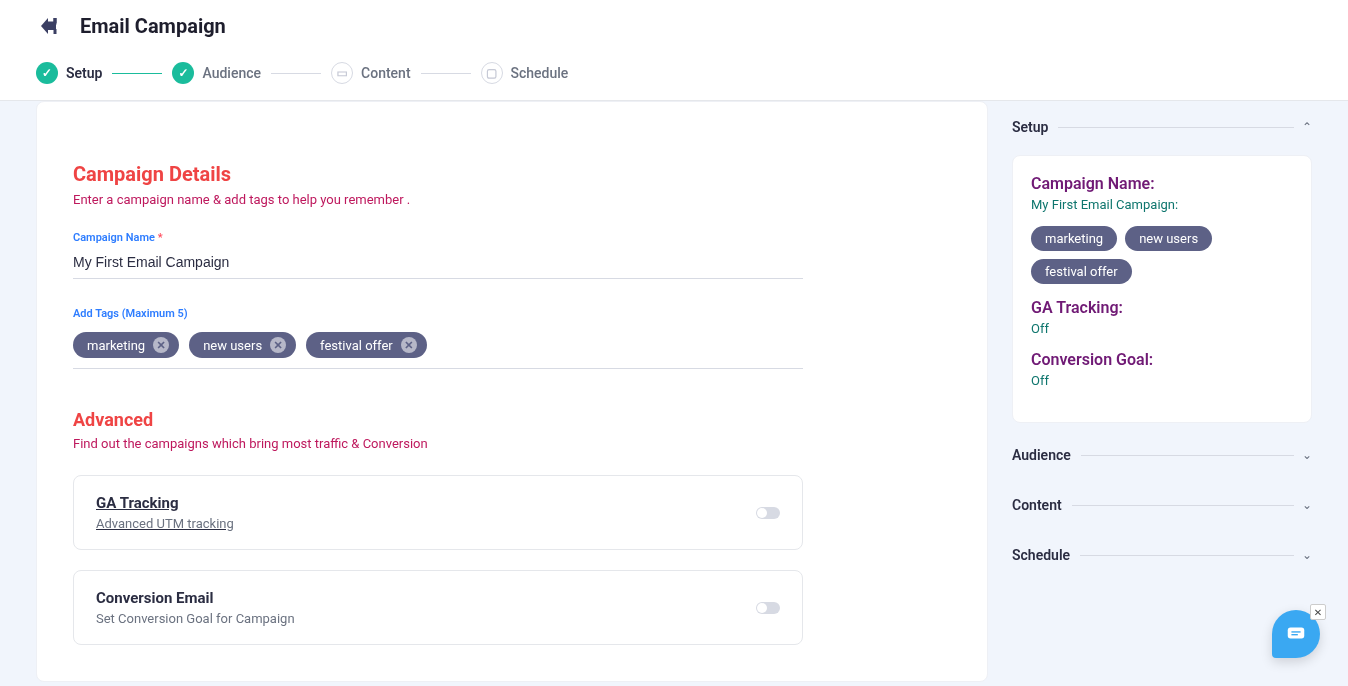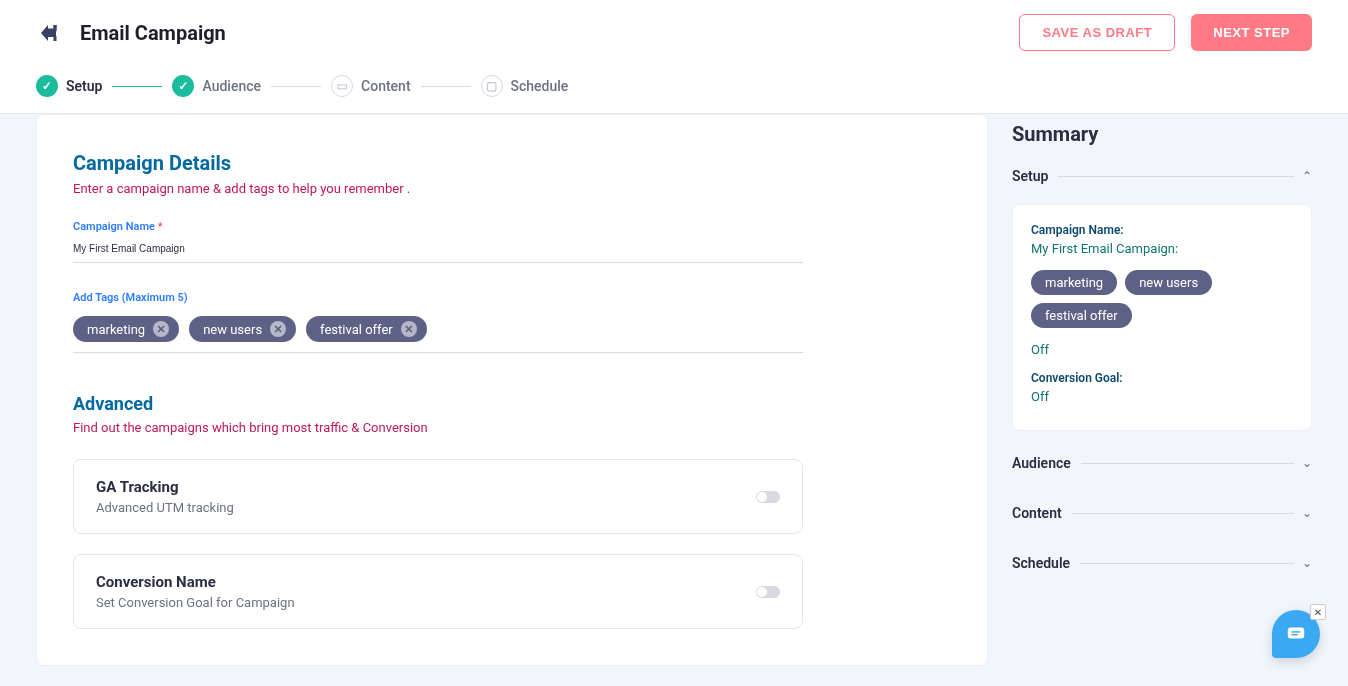--- a/index.html
+++ b/index.html
@@ -119,41 +119,42 @@
     background: #fff;
     border-radius: 8px;
     border: 1px solid #eef0f5;
     flex: 1;
     padding: 36px;
     margin-top: 0;
   }
   .section-title {
     font-size: 20px;
     font-weight: 700;
-    color: #0369a1;
+    color: #ef4444;
     margin-bottom: 6px;
+    margin-top: 24px;
   }
   .section-sub {
     font-size: 13px;
     color: #be185d;
     margin-bottom: 24px;
   }
   .field-label {
     font-size: 11px;
     font-weight: 600;
     color: #2e7dff;
     margin-bottom: 4px;
   }
   .req { color: #ff4d5e; }
   .text-input {
     width: 100%;
     border: none;
     border-bottom: 1px solid #d7dae3;
     padding: 6px 0 8px;
-    font-size: 10px;
+    font-size: 14px;
     color: #2b2d42;
     outline: none;
     background: transparent;
   }
   .chips-row {
     display: flex;
     gap: 10px;
     flex-wrap: wrap;
     padding: 8px 0 10px;
     border-bottom: 1px solid #d7dae3;
@@ -267,25 +268,25 @@
     background: #fff;
     border: 1px solid #eef0f5;
     border-radius: 8px;
     padding: 18px;
     margin-top: 10px;
     margin-bottom: 14px;
   }
   .sum-row {
     margin-bottom: 14px;
   }
-  .sum-row:last-child { margin-bottom: 8px; }
+  .sum-row:last-child { margin-bottom: 16px; }
   .sum-label {
-    font-size: 12px;
+    font-size: 16px;
     font-weight: 600;
-    color: #0c4a6e;
+    color: #701a75;
     margin-bottom: 4px;
   }
   .sum-val {
     font-size: 13px;
     color: #0f766e;
   }
   .sum-chips {
     display: flex;
     gap: 8px;
     flex-wrap: wrap;
@@ -337,24 +338,20 @@
     <div class="header-left">
       <svg class="back-icon" viewBox="0 0 24 24" fill="none" stroke="currentColor" stroke-width="2">
         <path d="M10 4 L3 12 L10 20" fill="#3b3f63" stroke="none"></path>
         <path d="M10 9 H17 V4" stroke="#3b3f63" stroke-width="3" fill="none"></path>
         <rect x="9" y="9" width="8" height="6" fill="#3b3f63"></rect>
         <path d="M17 4 V9" stroke="#3b3f63" stroke-width="3"></path>
         <path d="M17 15 V20" stroke="#3b3f63" stroke-width="3"></path>
       </svg>
       <div class="page-title">Email Campaign</div>
     </div>
-    <div class="header-right">
-      <button class="btn btn-outline">SAVE AS DRAFT</button>
-      <button class="btn btn-primary">NEXT STEP</button>
-    </div>
   </div>
 
   <div class="steps-row">
     <div class="step">
       <div class="step-circle done">✓</div>
       <div class="step-label active">Setup</div>
     </div>
     <div class="step-line done"></div>
     <div class="step">
       <div class="step-circle done">✓</div>
@@ -399,59 +396,59 @@
       <div class="chip">
         <span>festival offer</span>
         <span class="x">✕</span>
       </div>
     </div>
 
     <div class="adv-block">
       <div class="section-title" style="font-size:18px;">Advanced</div>
       <div class="section-sub">Find out the campaigns which bring most traffic &amp; Conversion</div>
 
-      <div class="panel" style="max-width:730px;">
+      <div class="panel" style="max-width:730px;text-decoration:underline;">
         <div>
           <div class="panel-title">GA Tracking</div>
           <div class="panel-sub">Advanced UTM tracking</div>
         </div>
         <div class="toggle"></div>
       </div>
 
       <div class="panel" style="max-width:730px;">
         <div>
-          <div class="panel-title">Conversion Name</div>
+          <div class="panel-title">Conversion Email</div>
           <div class="panel-sub">Set Conversion Goal for Campaign</div>
         </div>
         <div class="toggle"></div>
       </div>
     </div>
   </div>
 
   <div class="summary">
-    <div class="summary-title">Summary</div>
 
     <div class="sum-section-head nb">
       <span class="label">Setup</span>
       <span class="chev">⌃</span>
     </div>
 
     <div class="sum-card">
       <div class="sum-row">
         <div class="sum-label">Campaign Name:</div>
         <div class="sum-val">My First Email Campaign:</div>
       </div>
       <div class="sum-row">
         <div class="sum-chips">
           <span class="sum-chip">marketing</span>
           <span class="sum-chip">new users</span>
           <span class="sum-chip">festival offer</span>
         </div>
       </div>
       <div class="sum-row">
+        <div class="sum-label">GA Tracking:</div>
         <div class="sum-val">Off</div>
       </div>
       <div class="sum-row">
         <div class="sum-label">Conversion Goal:</div>
         <div class="sum-val">Off</div>
       </div>
     </div>
 
     <div class="sum-section-head nb">
       <span class="label">Audience</span>

